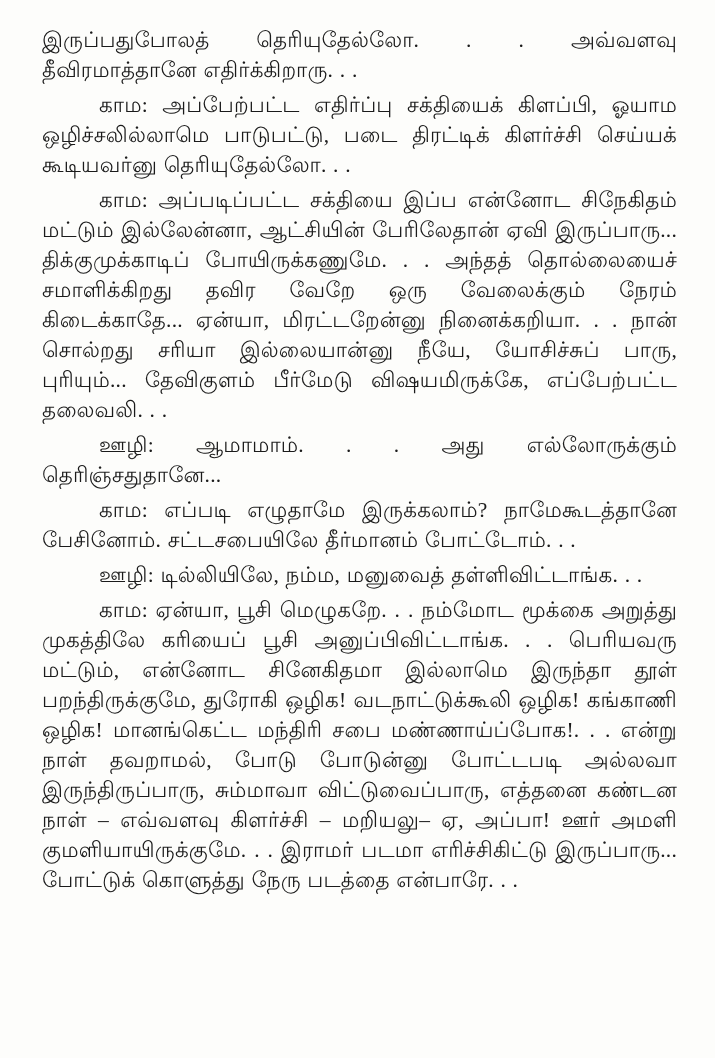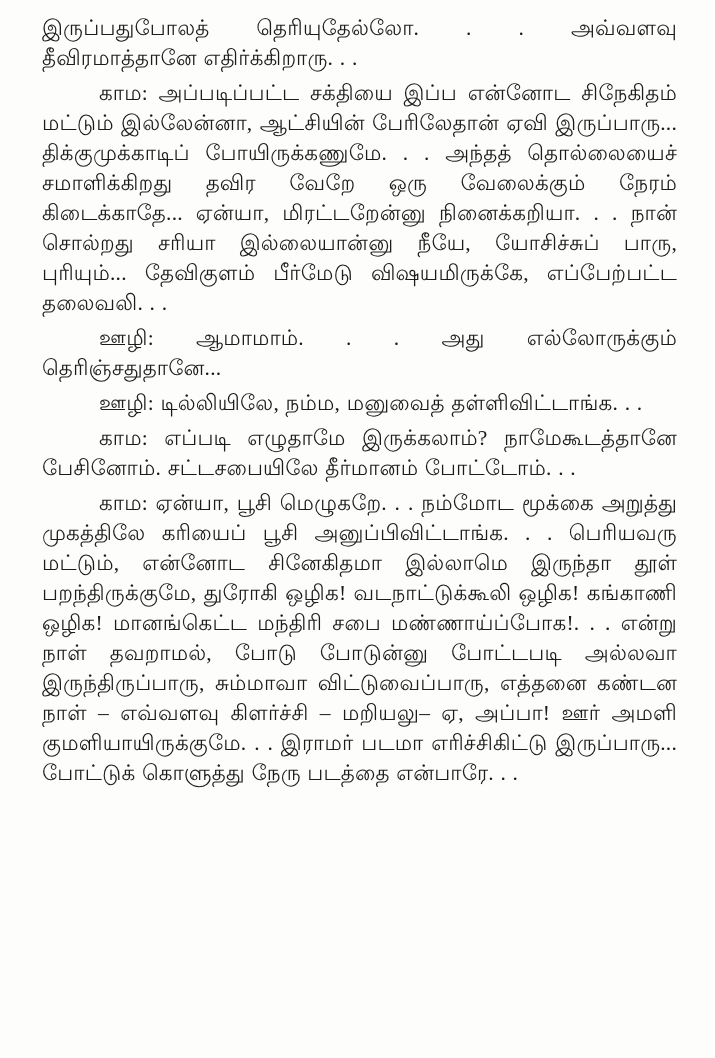--- a/index.html
+++ b/index.html
@@ -25,28 +25,30 @@
     margin: 0 0 5px 0;
     font-size: 21.5px;
     line-height: 30px;
     text-align: justify;
     text-indent: 57px;
     word-spacing: 1px;
     letter-spacing: 0.2px;
   }
   .page p.continuation {
     text-indent: 0;
+    margin-top: 12px;
   }
 </style>
 </head>
 <body>
 
 <div class="page">
   <div class="text-block">
     <p class="continuation">இருப்பதுபோலத் தெரியுதேல்லோ. . . அவ்வளவு தீவிரமாத்தானே எதிர்க்கிறாரு. . .</p>
+    <p>காம: அப்பேற்பட்ட எதிர்ப்பு சக்தியைக் கிளப்பி, ஓயாம ஒழிச்சலில்லாமெ பாடுபட்டு, படை திரட்டிக் கிளர்ச்சி செய்யக் கூடியவர்னு தெரியுதேல்லோ. . .</p>
     <p>காம: அப்படிப்பட்ட சக்தியை இப்ப என்னோட சிநேகிதம் மட்டும் இல்லேன்னா, ஆட்சியின் பேரிலேதான் ஏவி இருப்பாரு... திக்குமுக்காடிப் போயிருக்கணுமே. . . அந்தத் தொல்லையைச் சமாளிக்கிறது தவிர வேறே ஒரு வேலைக்கும் நேரம் கிடைக்காதே... ஏன்யா, மிரட்டறேன்னு நினைக்கறியா. . . நான் சொல்றது சரியா இல்லையான்னு நீயே, யோசிச்சுப் பாரு, புரியும்... தேவிகுளம் பீர்மேடு விஷயமிருக்கே, எப்பேற்பட்ட தலைவலி. . .</p>
     <p>ஊழி: ஆமாமாம். . . அது எல்லோருக்கும் தெரிஞ்சதுதானே...</p>
+    <p>காம: எப்படி எழுதாமே இருக்கலாம்? நாமேகூடத்தானே பேசினோம். சட்டசபையிலே தீர்மானம் போட்டோம். . .</p>
     <p>ஊழி: டில்லியிலே, நம்ம, மனுவைத் தள்ளிவிட்டாங்க. . .</p>
-    <p>காம: எப்படி எழுதாமே இருக்கலாம்? நாமேகூடத்தானே பேசினோம். சட்டசபையிலே தீர்மானம் போட்டோம். . .</p>
     <p>காம: ஏன்யா, பூசி மெழுகறே. . . நம்மோட மூக்கை அறுத்து முகத்திலே கரியைப் பூசி அனுப்பிவிட்டாங்க. . . பெரியவரு மட்டும், என்னோட சினேகிதமா இல்லாமெ இருந்தா தூள் பறந்திருக்குமே, துரோகி ஒழிக! வடநாட்டுக்கூலி ஒழிக! கங்காணி ஒழிக! மானங்கெட்ட மந்திரி சபை மண்ணாய்ப்போக!. . . என்று நாள் தவறாமல், போடு போடுன்னு போட்டபடி அல்லவா இருந்திருப்பாரு, சும்மாவா விட்டுவைப்பாரு, எத்தனை கண்டன நாள் – எவ்வளவு கிளர்ச்சி – மறியலு– ஏ, அப்பா! ஊர் அமளி குமளியாயிருக்குமே. . . இராமர் படமா எரிச்சிகிட்டு இருப்பாரு... போட்டுக் கொளுத்து நேரு படத்தை என்பாரே. . .</p>
 
   </div>
 </div>
 
 </body></html>

